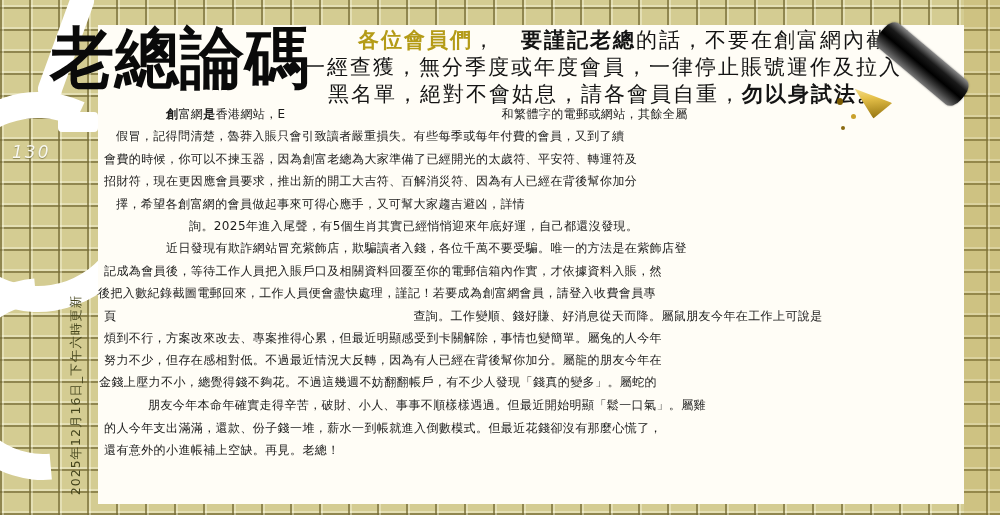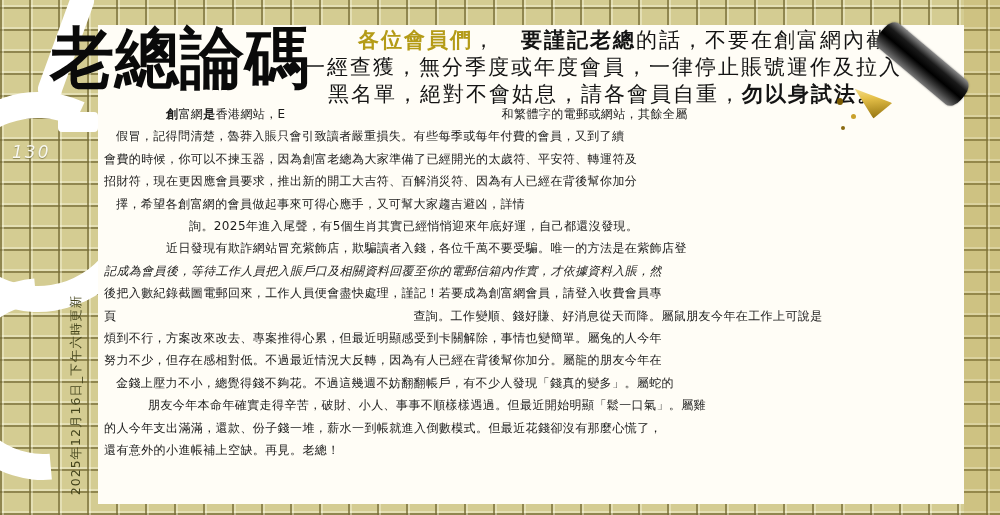--- a/index.html
+++ b/index.html
@@ -64,26 +64,26 @@
       <div class="textline notice" style="left: 328px; top: 84px;"><span>黑名單，絕對不會姑息，請各會員自重，</span><span style="font-weight: bold;">勿以身試法。</span></div>
     </div>
   <div id="body-layer">
       <div class="textline bodyline" style="left: 104px; top: 108px;"><span style="padding-left: 62px; font-weight: bold;">創</span><span>富網</span><span style="font-weight: bold;">是</span><span>香港網站，E</span><span style="padding-left: 216px;">和繁體字的電郵或網站，其餘全屬</span></div>
       <div class="textline bodyline" style="left: 116px; top: 130.4px;"><span>假冒，記得問清楚，魯莽入賬只會引致讀者嚴重損失。有些每季或每年付費的會員，又到了續</span></div>
       <div class="textline bodyline" style="left: 104px; top: 152.8px;"><span>會費的時候，你可以不揀玉器，因為創富老總為大家準備了已經開光的太歲符、平安符、轉運符及</span></div>
       <div class="textline bodyline" style="left: 104px; top: 175.2px;"><span>招財符，現在更因應會員要求，推出新的開工大吉符、百解消災符、因為有人已經在背後幫你加分</span></div>
       <div class="textline bodyline" style="left: 116px; top: 197.6px;"><span>擇，希望各創富網的會員做起事來可得心應手，又可幫大家趨吉避凶，詳情</span></div>
       <div class="textline bodyline" style="left: 104px; top: 220px;"><span style="padding-left: 85px;">詢。2025年進入尾聲，有5個生肖其實已經悄悄迎來年底好運，自己都還沒發現。</span></div>
       <div class="textline bodyline" style="left: 104px; top: 242.4px;"><span style="padding-left: 62px; font-weight: normal;">近日發現有</span><span>欺詐網站冒充紫飾店，欺騙讀者入錢，各位千萬不要受騙。唯一的方法是在紫飾店登</span></div>
-      <div class="textline bodyline" style="left: 104px; top: 264.8px; font-style: italic;"><span>記成為會員後，等待工作人員把入賬戶口及相關資料回覆至你的電郵信箱內作實，才依據資料入賬，然</span></div>
-      <div class="textline bodyline" style="left: 104px; top: 287.2px; text-align: center;"><span>後把入數紀錄截圖電郵回來，工作人員便會盡快處理，謹記！若要成為創富網會員，請登入收費會員專</span></div>
+      <div class="textline bodyline" style="left: 104px; top: 264.8px;"><span>記成為會員後，等待工作人員把入賬戶口及相關資料回覆至你的電郵信箱內作實，才依據資料入賬，然</span></div>
+      <div class="textline bodyline" style="left: 98px; top: 287.2px; text-align: center;"><span>後把入數紀錄截圖電郵回來，工作人員便會盡快處理，謹記！若要成為創富網會員，請登入收費會員專</span></div>
       <div class="textline bodyline" style="left: 104px; top: 309.6px;"><span>頁</span><span style="padding-left: 297px;">查詢。工作變順、錢好賺、好消息從天而降。屬鼠朋友今年在工作上可說是</span></div>
       <div class="textline bodyline" style="left: 104px; top: 332px;"><span>煩到不行，方案改來改去、專案推得心累，但最近明顯感受到卡關解除，事情也變簡單。屬兔的人今年</span></div>
       <div class="textline bodyline" style="left: 104px; top: 354.4px;"><span>努力不少，但存在感相對低。不過最近情況大反轉，因為有人已經在背後幫你加分。屬龍的朋友今年在</span></div>
-      <div class="textline bodyline" style="left: 116px; top: 376.8px;"><span>金錢上壓力不小，總覺得錢不夠花。不過這幾週不妨翻翻帳戶，有不少人發現「錢真的變多」。屬蛇的</span></div>
+      <div class="textline bodyline" style="left: 99px; top: 376.8px; font-family: Liberation Mono, monospace;"><span>金錢上壓力不小，總覺得錢不夠花。不過這幾週不妨翻翻帳戶，有不少人發現「錢真的變多」。屬蛇的</span></div>
       <div class="textline bodyline" style="left: 104px; top: 399.2px; margin-left: 44px;"><span>朋友今年本命年確實走得辛苦，破財、小人、事事不順樣樣遇過。但最近開始明顯「鬆一口氣」。屬雞</span></div>
       <div class="textline bodyline" style="left: 104px; top: 421.6px;"><span>的人今年支出滿滿，還款、份子錢一堆，薪水一到帳就進入倒數模式。但最近花錢卻沒有那麼心慌了，</span></div>
       <div class="textline bodyline" style="left: 104px; top: 444px;"><span>還有意外的小進帳補上空缺。再見。老總！</span></div>
     </div>
 
   <div id="pen">
     <div id="pen-barrel"></div>
     <div id="pen-nib"></div>
     <div class="ink-drop" id="ink1"></div>
     <div class="ink-drop" id="ink2"></div>

